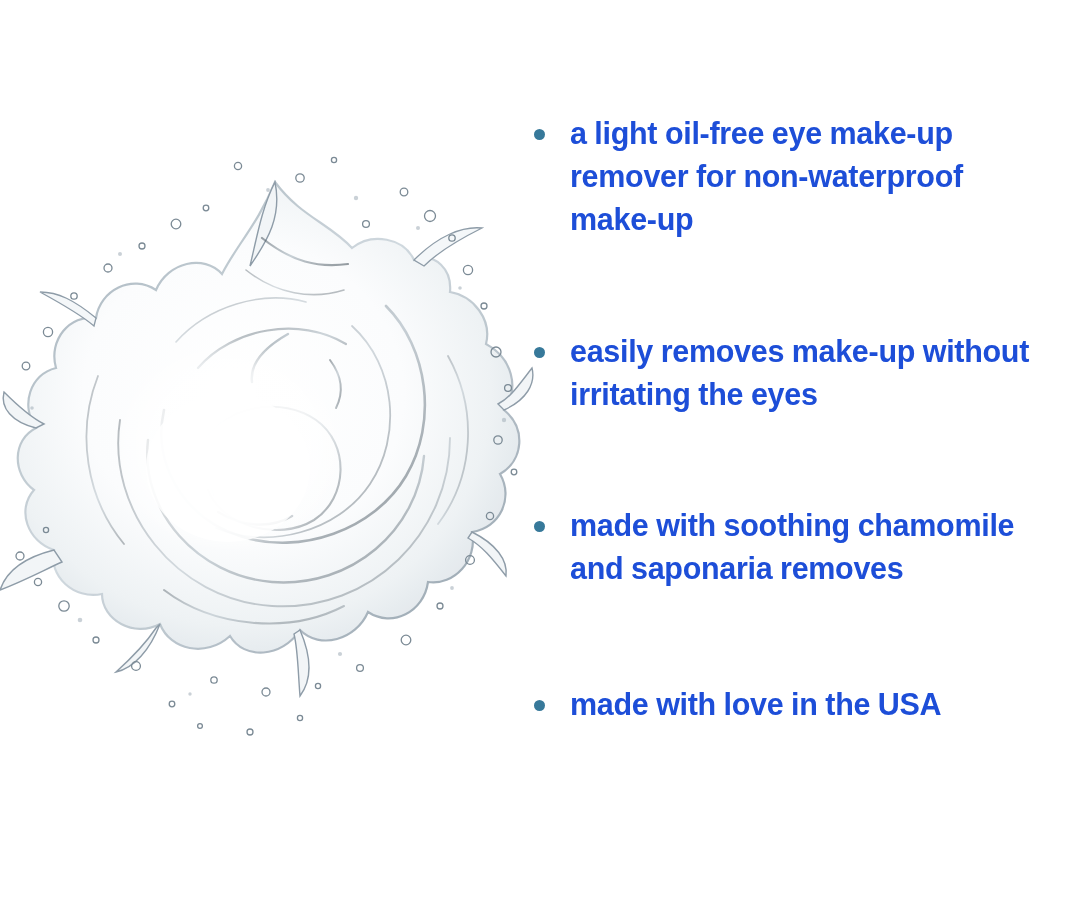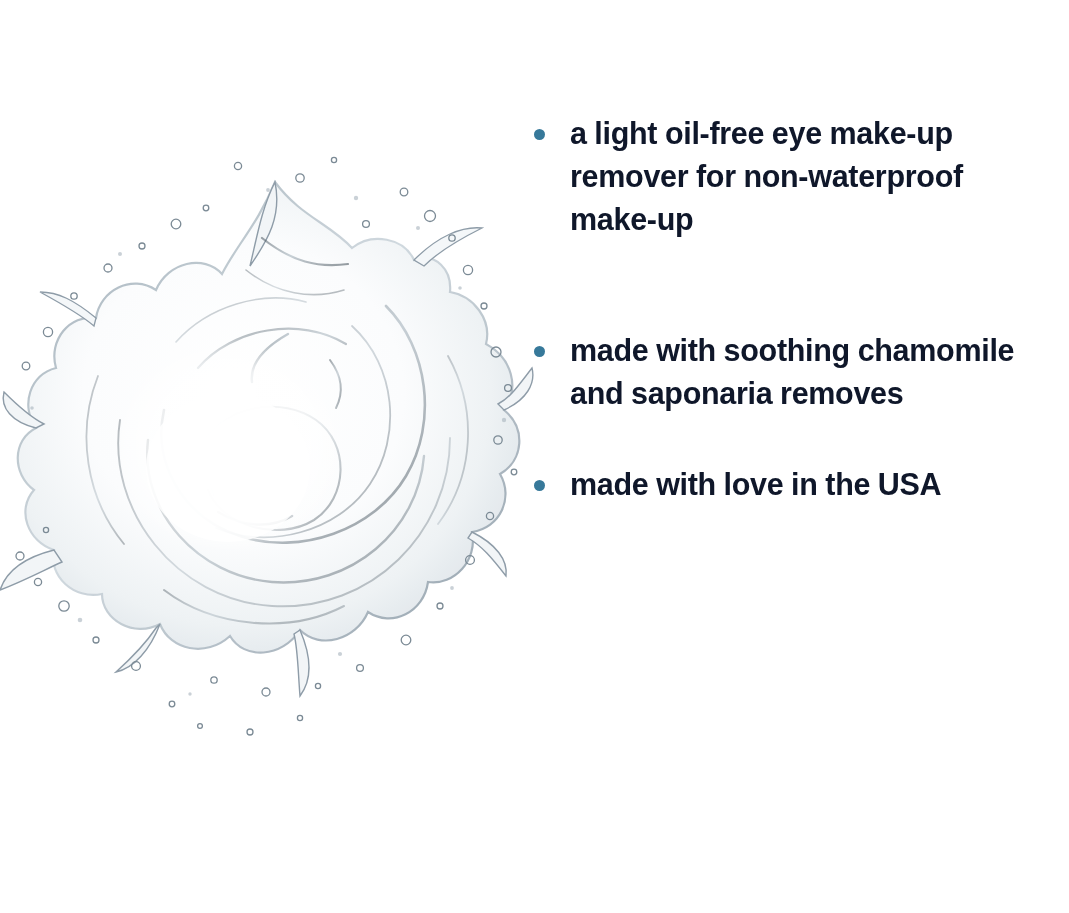--- a/index.html
+++ b/index.html
@@ -55,28 +55,28 @@
     border-radius: 50%;
     background: #37799a;
   }
   .benefit-text {
     display: block;
     font-family: "Liberation Sans", sans-serif;
     font-weight: bold;
     font-size: 30.5px;
     line-height: 43px;
     letter-spacing: -0.3px;
-    color: #0f172a;
+    color: #1d4ed8;
     word-spacing: -0.5px;
   }
   
   .benefit-item.i0 { margin-top: 0px; }
   .benefit-item.i1 { margin-top: 89px; }
   .benefit-item.i2 { margin-top: 88px; }
-  .benefit-item.i3 { margin-top: 48px; }
+  .benefit-item.i3 { margin-top: 93px; }
 </style>
 </head>
 <body>
 
 <div id="page">
 
   <div id="splash-figure">
     <svg viewBox="0 0 540 620" xmlns="http://www.w3.org/2000/svg" aria-hidden="true">
       <defs>
         <radialGradient id="coreGrad" cx="45%" cy="45%" r="58%">
@@ -213,20 +213,24 @@
         <circle cx="356" cy="78" r="2.2"></circle>
       </g>
     </svg>
   </div>
 
   <ul id="benefits-list">
     <li class="benefit-item i0">
       <span class="benefit-bullet"></span>
       <span class="benefit-text">a light oil-free eye make-up remover for non-waterproof make-up</span>
     </li>
+    <li class="benefit-item i1">
+      <span class="benefit-bullet"></span>
+      <span class="benefit-text">easily removes make-up without irritating the eyes</span>
+    </li>
     <li class="benefit-item i2">
       <span class="benefit-bullet"></span>
       <span class="benefit-text">made with soothing chamomile and saponaria removes</span>
     </li>
     <li class="benefit-item i3">
       <span class="benefit-bullet"></span>
       <span class="benefit-text">made with love in the USA</span>
     </li>
   </ul>
 

